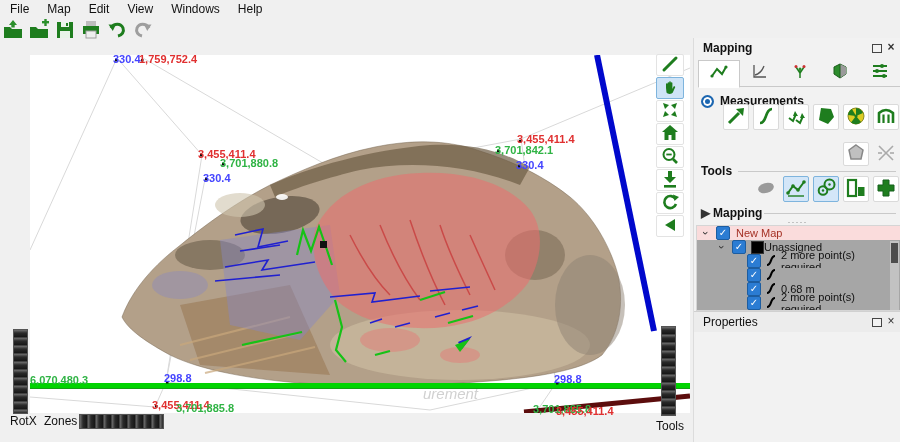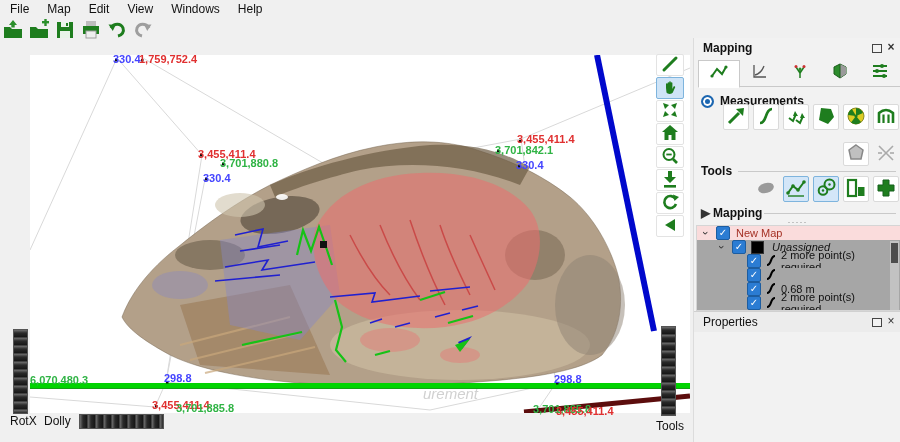--- a/index.html
+++ b/index.html
@@ -301,21 +301,21 @@
     <button class="vtb">
       <span><svg width="20" height="20">
             <polygon points="15,4 15,16 5,10" fill="#1e7d1e"></polygon>
           </svg></span>
     </button>
   </div>
 
   <div class="vslider" style="left:13px;top:329px;height:83px;"></div>
   <div class="vslider" style="left:661px;top:326px;height:88px;"></div>
   <span class="axis-label" style="left:10px;top:414px;">RotX</span>
-  <span class="axis-label" style="left:44px;top:414px;">Dolly</span>
+  <span class="axis-label" style="left:44px;top:414px;">Zones</span>
   <div class="hslider" style="left:79px;top:414px;width:83px;"></div>
   <span class="axis-label" style="left:656px;top:419px;">Tools</span>
 
   <div class="panel">
     <div class="panel-header">
       <span class="ttl">Mapping</span>
       <span class="float-ico" style="left:178px;"></span>
       <span class="close-ico" style="left:191px;">×</span>
     </div>
 
@@ -474,21 +474,21 @@
     <div class="tree">
       <div class="trow" style="top:0;background:#fadcdc;">
         <span class="chev" style="margin-left:4px;">›</span>
         <span class="chk" style="margin-left:5px;">✓</span>
         <span style="margin-left:6px;color:#a43125;">New Map</span>
       </div>
       <div class="trow" style="top:14px;background:#a6a6a6;">
         <span class="chev" style="margin-left:20px;">›</span>
         <span class="chk" style="margin-left:5px;">✓</span>
         <span class="swatch" style="margin-left:5px;"></span>
-        <span style="margin-left:8px;font-style:italic;">Unassigned</span>
+        <span style="margin-left:0;">Unassigned</span>
       </div>
       <div class="trow" style="top:28px;background:#a6a6a6;">
         <span class="chk" style="margin-left:50px;">✓</span>
         <span class="curveglyph" style="margin-left:4px;"><svg width="12" height="13">
               <path d="M2 11 C7 11,5 2,10 2" fill="none" stroke="#000" stroke-width="2.2"></path>
             </svg></span>
         <span style="margin-left:4px;">2 more point(s) required.</span>
       </div>
       <div class="trow" style="top:42px;background:#a6a6a6;">
         <span class="chk" style="margin-left:50px;">✓</span>

